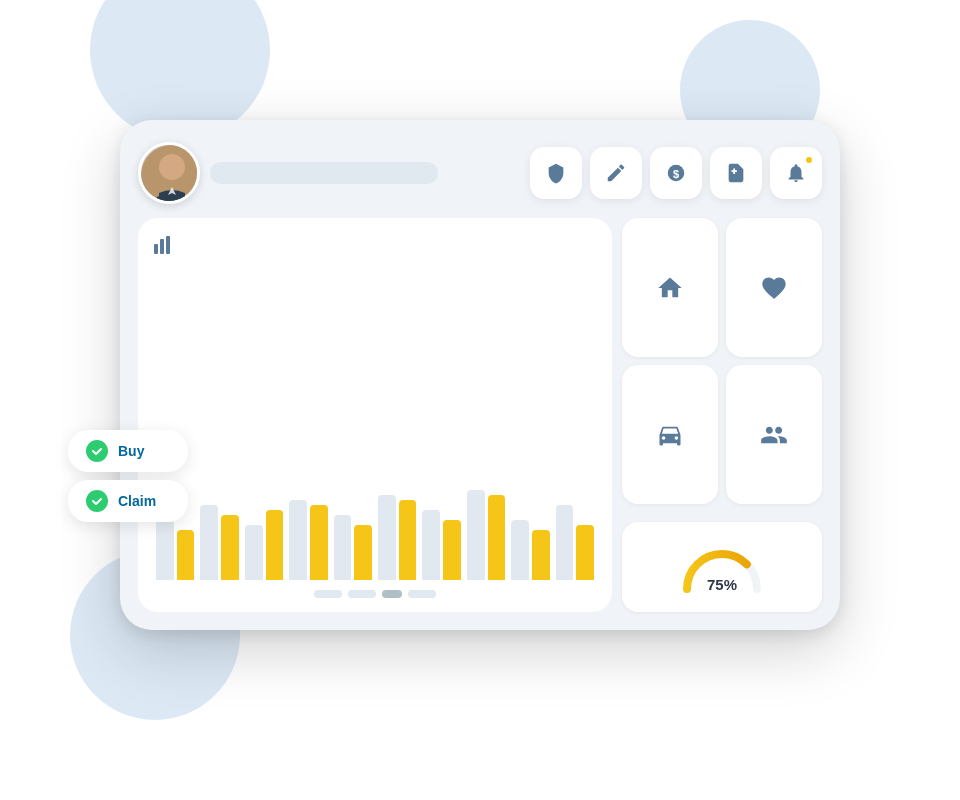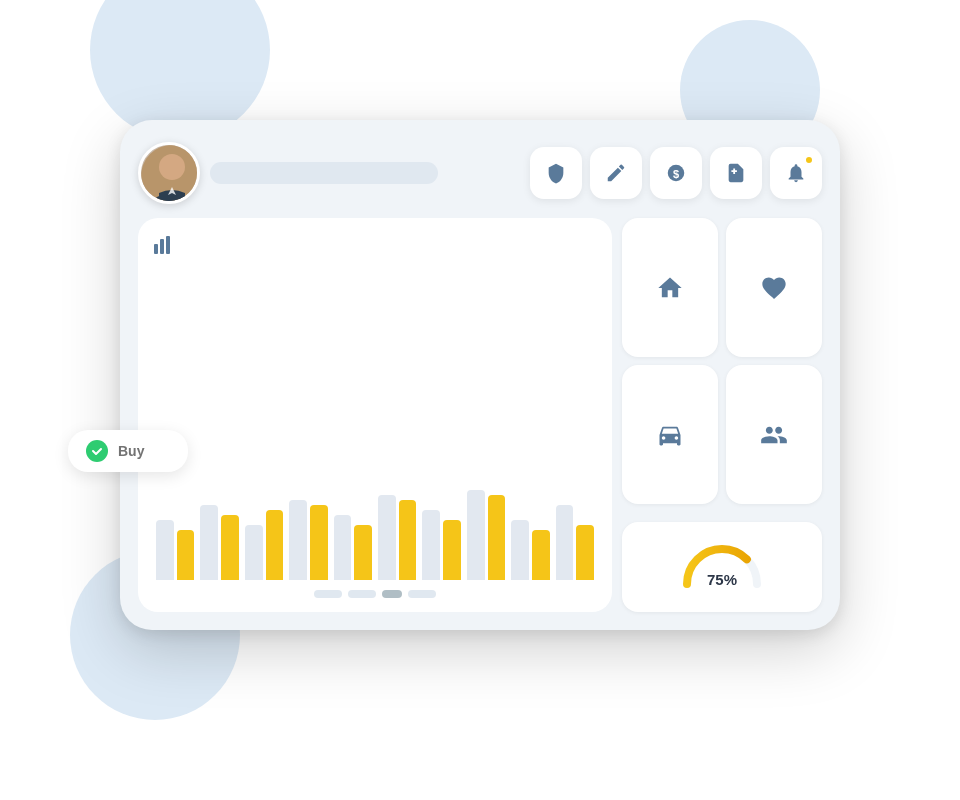--- a/index.html
+++ b/index.html
@@ -242,20 +242,21 @@
     }
 
     
     .gauge-card {
       background: white;
       border-radius: 16px;
       padding: 14px;
       display: flex;
       flex-direction: column;
       align-items: center;
+      justify-content: center;
       height: 90px;
       box-shadow: 0 1px 4px rgba(0,0,0,0.06);
       margin-top: 8px;
     }
 
     .gauge-container {
       position: relative;
       width: 90px;
       height: 52px;
     }
@@ -304,21 +305,21 @@
     }
 
     .legend-check svg {
       width: 12px;
       height: 12px;
     }
 
     .legend-label {
       font-size: 14px;
       font-weight: 600;
-      color: #737373;
+      color: #0369a1;
     }
 
   </style>
 </head>
 <body>
 
 <div class="deco-circle-top-left"></div>
 <div class="deco-circle-top-right"></div>
 <div class="deco-circle-bottom-left"></div>
 
@@ -499,13 +500,21 @@
 
 <div class="legend-container" id="legend-cards">
 <div class="legend-card">
       <div class="legend-check">
         <svg viewBox="0 0 12 12" fill="none" xmlns="http://www.w3.org/2000/svg">
           <path d="M2 6l3 3 5-5" stroke="white" stroke-width="2" stroke-linecap="round" stroke-linejoin="round"></path>
         </svg>
       </div>
       <span class="legend-label">Buy</span>
     </div>
+    <div class="legend-card">
+      <div class="legend-check">
+        <svg viewBox="0 0 12 12" fill="none" xmlns="http://www.w3.org/2000/svg">
+          <path d="M2 6l3 3 5-5" stroke="white" stroke-width="2" stroke-linecap="round" stroke-linejoin="round"></path>
+        </svg>
+      </div>
+      <span class="legend-label">Claim</span>
+    </div>
   </div>
 
 </body></html>

